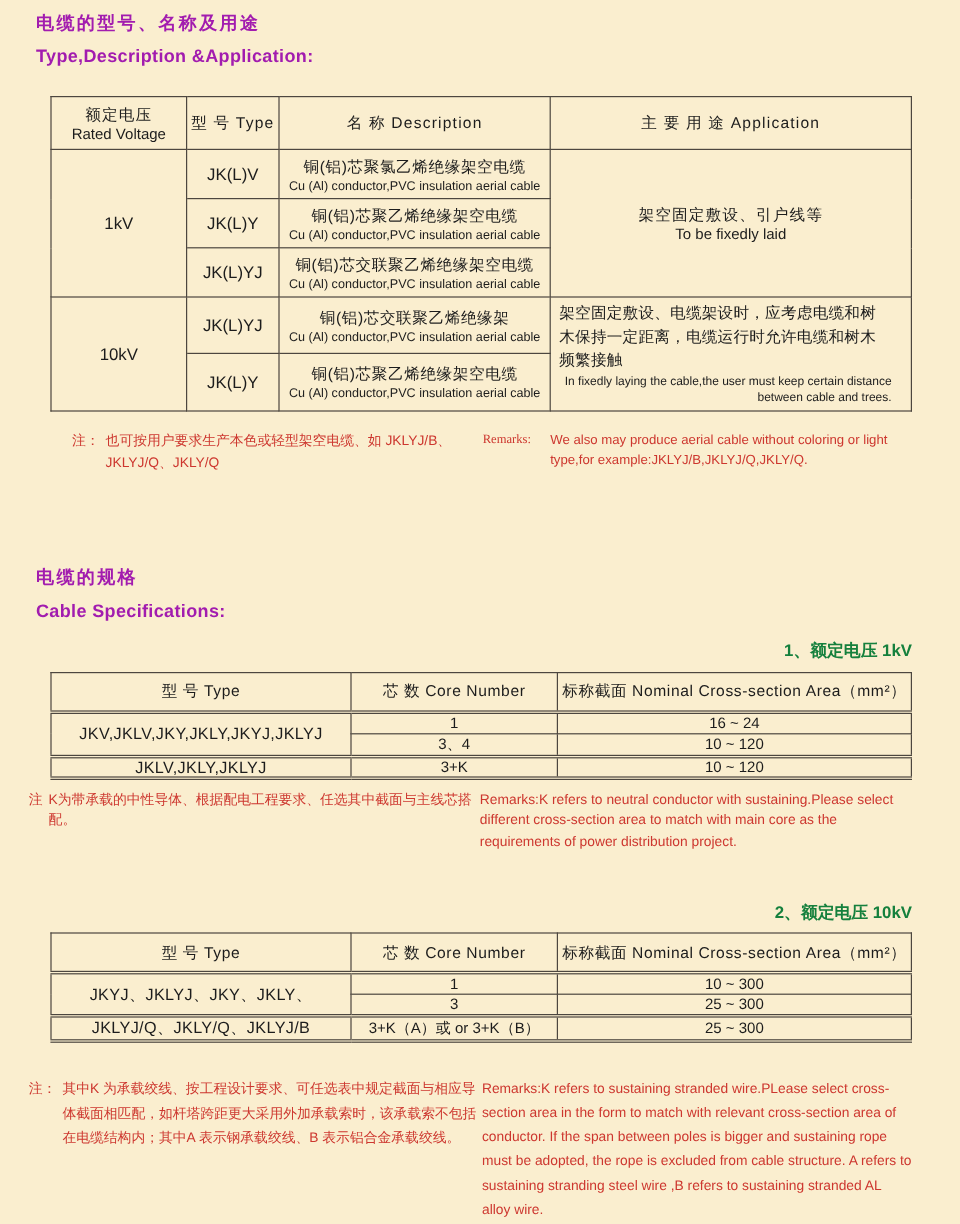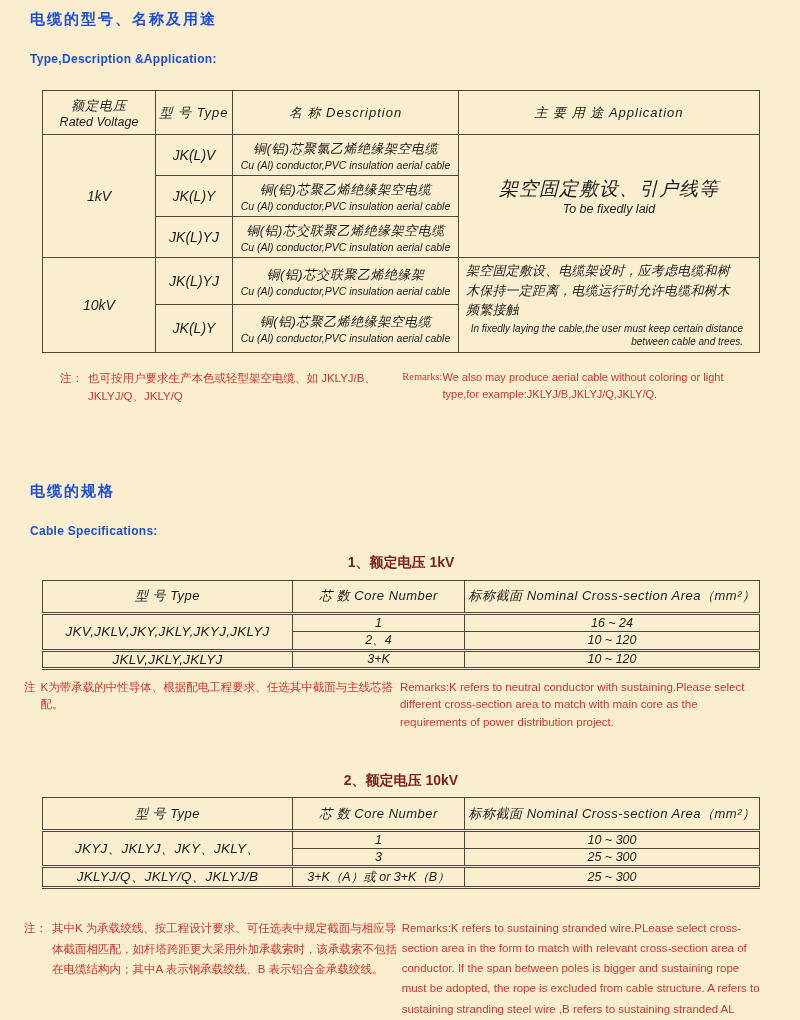--- a/index.html
+++ b/index.html
@@ -7,55 +7,55 @@
   body {
     width:800px; height:1020px;
     background:#FAEECF;
     font-family:"Liberation Sans","DejaVu Sans",sans-serif;
     color:#1c1c1c;
     overflow:hidden;
   }
   .page { width:800px; height:1020px; padding:10px 40px 0 42px; position:relative; }
 
   
-  .sec-head { margin-left:-12px; color:#1d4ed8; font-weight:bold; }
+  .sec-head { margin-left:-12px; color:#a21caf; font-weight:bold; }
   .sec-head .zh { font-size:15px; letter-spacing:2px; }
-  .sec-head .en { font-size:12px; margin-top:23px; letter-spacing:0.3px; }
-
-  
-  table { border-collapse:collapse;font-style:italic; }
+  .sec-head .en { font-size:15px; margin-top:10px; letter-spacing:0.3px; }
+
+  
+  table { border-collapse:collapse; }
   .t1 { width:718px; margin-top:24px; table-layout:fixed; }
   .t1 th, .t1 td { border:1px solid #4c463f; text-align:center; vertical-align:middle; }
   .t1 thead tr { height:44px; }
   .t1 th { font-weight:normal; font-size:13px; letter-spacing:1px; }
   .t1 th .sub { font-size:12.5px; letter-spacing:0; }
   .t1 tbody tr { height:41px; }
   .t1 tbody tr.tall { height:47px; }
   .t1 .vol { font-size:14px; }
   .t1 .typ { font-size:14px; }
   .t1 .dzh { font-size:13px; letter-spacing:0.5px; }
   .t1 .den { font-size:10.5px; margin-top:1px; }
-  .t1 .app1 .azh { font-size:19px; letter-spacing:1px;text-align:center; }
+  .t1 .app1 .azh { font-size:13px; letter-spacing:1px;text-align:center; }
   .t1 .app1 .aen { font-size:12.5px; }
   .t1 .app2 { text-align:left; padding:3px 16px 3px 7px; }
   .t1 .app2 .azh { font-size:13px; line-height:1.5; letter-spacing:0.2px; }
   .t1 .app2 .aen { font-size:10px; line-height:1.35; margin-top:2px; padding-left:4px;text-align:right; }
 
   
   .notes { display:flex; justify-content:space-between; color:#CD372F; }
   .notes .left { display:flex; }
   .notes .lbl { flex:none; margin-right:5px; }
   .n1 { margin-top:16px; }
   .n1 .left { margin-left:18px; width:352px; font-size:11.5px; line-height:1.65; }
   .n1 .right { display:flex; width:368px; }
-  .n1 .rlbl { flex:none; font-family:"Liberation Serif","DejaVu Serif",serif; font-size:10.5px; margin-right:0; padding-top:2px; }
+  .n1 .rlbl { flex:none; font-family:"Liberation Serif","DejaVu Serif",serif; font-size:10.5px; margin-right:16px; padding-top:2px; }
   .n1 .rtxt { font-size:11px; line-height:1.6; }
 
   
-  .subt { text-align:center; color:#7f1d1d; font-weight:bold; font-size:14px; line-height:1.65; }
+  .subt { text-align:right; color:#15803d; font-weight:bold; font-size:14px; line-height:1.65; }
 
   
   .spec { width:718px; margin-top:5px; table-layout:fixed; }
   .spec th, .spec td { border:1px solid #4c463f; text-align:center; vertical-align:middle; }
   .spec thead tr { height:33px; }
   .spec th { font-weight:normal; font-size:13px; border-bottom:3px double #4c463f; letter-spacing:0.5px; }
   .spec tbody tr { height:18px; }
   .spec td { font-size:12.5px; }
   .spec .typecell { font-size:13.5px; letter-spacing:0.3px; }
   .spec .gend td, .spec td.gspan { border-bottom:3px double #4c463f; }
@@ -185,21 +185,21 @@
         <th>标称截面  Nominal Cross-section Area（mm²）</th>
       </tr>
     </thead>
     <tbody>
       <tr>
         <td class="typecell gspan" rowspan="2">JKV,JKLV,JKY,JKLY,JKYJ,JKLYJ</td>
         <td>1</td>
         <td>16 ~ 24</td>
       </tr>
       <tr class="gend">
-        <td>2、4</td>
+        <td>3、4</td>
         <td>10 ~ 120</td>
       </tr>
       <tr>
         <td class="typecell">JKLV,JKLY,JKLYJ</td>
         <td>3+K</td>
         <td>10 ~ 120</td>
       </tr>
     </tbody>
   </table>
 

